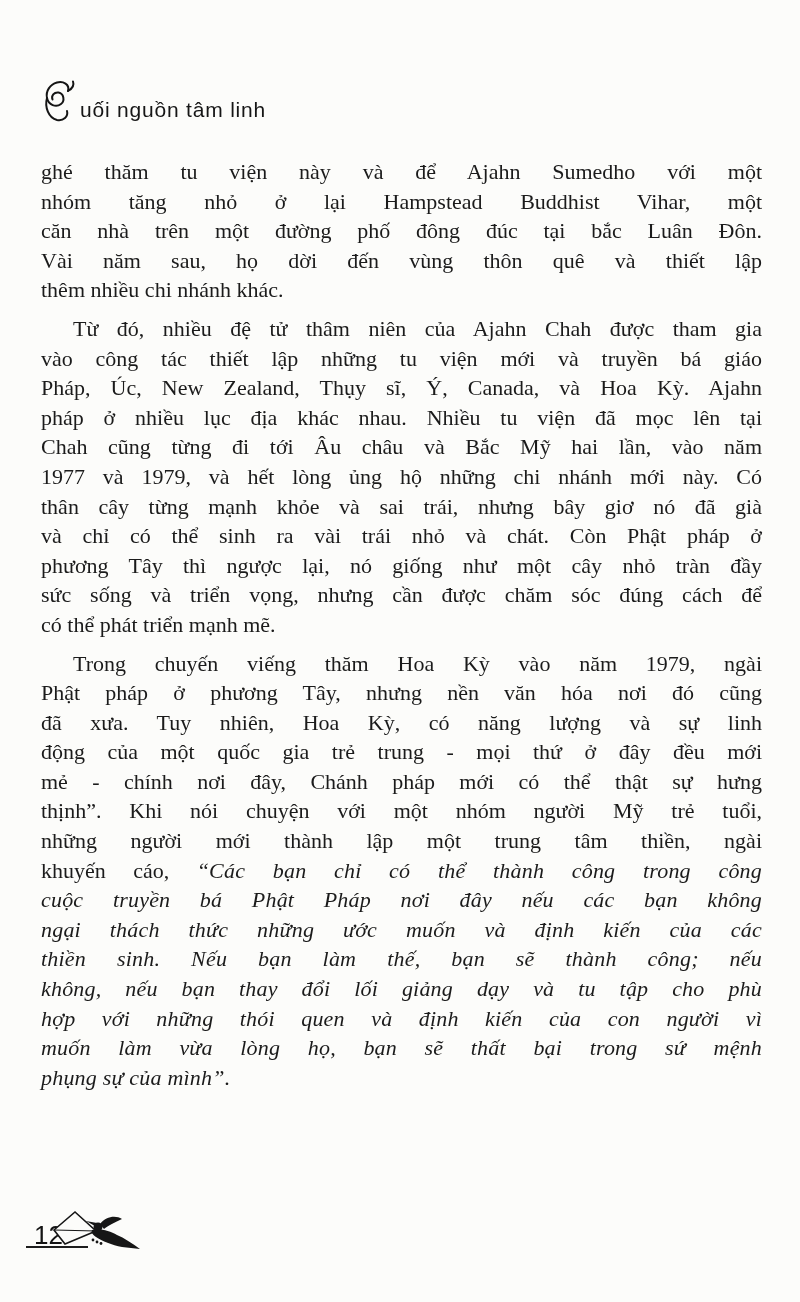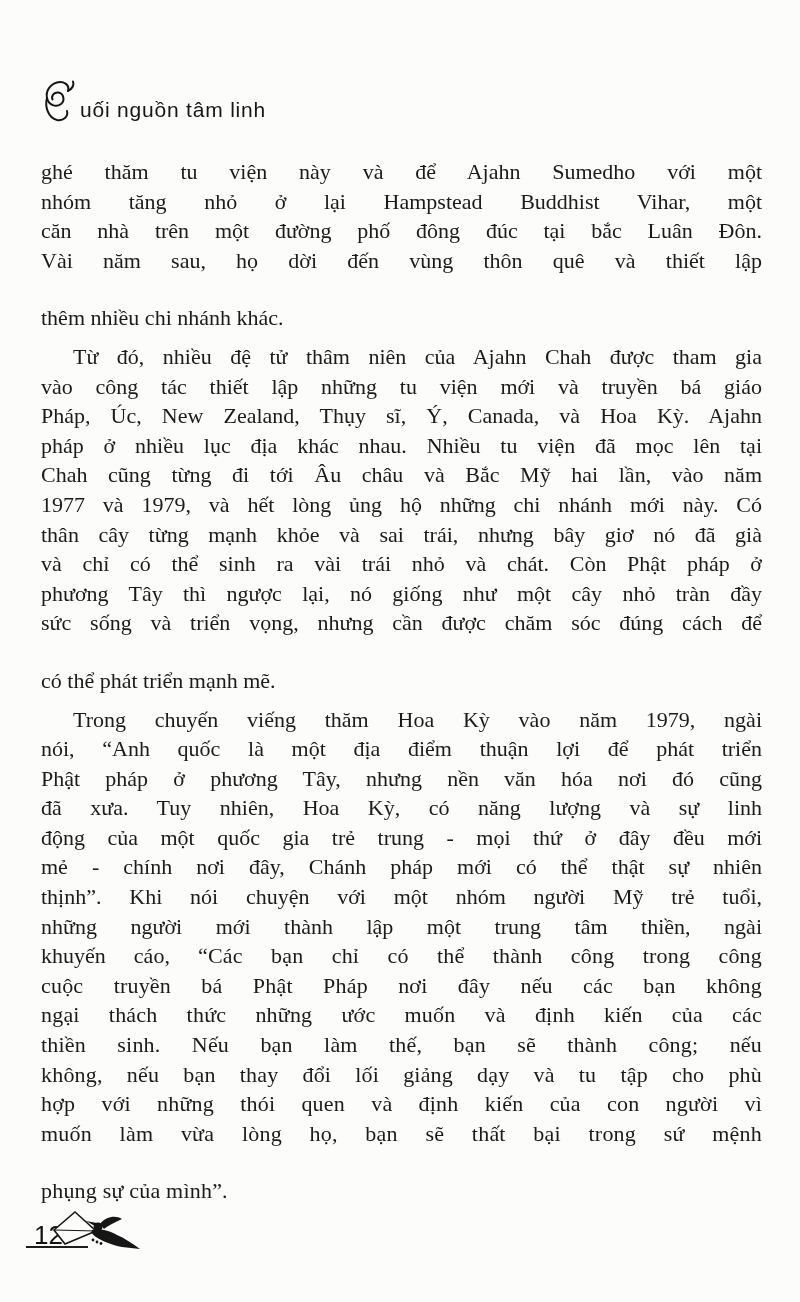--- a/index.html
+++ b/index.html
@@ -27,23 +27,23 @@
   .text-block{
     position:absolute;left:41px;top:157px;width:721px;
     font-size:22px;
   }
   .para + .para{margin-top:9px;}
   .line{
     line-height:29.6px;height:29.6px;
     text-align:justify;text-align-last:justify;
     white-space:nowrap;
   }
-  .line.endline{text-align-last:left;margin-top:28px;}
+  .line.endline{text-align-last:left;}
   .line.indent{text-indent:32px;}
-  .it{letter-spacing:0.2px;}
+  .it{font-style:italic;letter-spacing:0.2px;}
   
   .page-number{
     position:absolute;left:34px;top:1220px;
     font-family:"Liberation Sans","DejaVu Sans",sans-serif;
     font-size:26px;color:#141414;
   }
   .footer-rule{
     position:absolute;left:26px;top:1246px;
     width:62px;height:2px;background:#1d1d1d;
   }
@@ -79,25 +79,24 @@
         <div class="line"><span>Chah cũng từng đi tới Âu châu và Bắc Mỹ hai lần, vào năm</span></div>
         <div class="line"><span>1977 và 1979, và hết lòng ủng hộ những chi nhánh mới này. Có</span></div>
         <div class="line"><span>thân cây từng mạnh khỏe và sai trái, nhưng bây giơ nó đã già</span></div>
         <div class="line"><span>và chỉ có thể sinh ra vài trái nhỏ và chát. Còn Phật pháp ở</span></div>
         <div class="line"><span>phương Tây thì ngược lại, nó giống như một cây nhỏ tràn đầy</span></div>
         <div class="line"><span>sức sống và triển vọng, nhưng cần được chăm sóc đúng cách để</span></div>
         <div class="line endline"><span>có thể phát triển mạnh mẽ.</span></div>
       </div>
       <div class="para">
         <div class="line indent"><span>Trong chuyến viếng thăm Hoa Kỳ vào năm 1979, ngài</span></div>
-        <div class="line"><span>nói, “Anh quốc là một địa điểm thuận lợi để phát triển</span></div>
         <div class="line"><span>Phật pháp ở phương Tây, nhưng nền văn hóa nơi đó cũng</span></div>
         <div class="line"><span>đã xưa. Tuy nhiên, Hoa Kỳ, có năng lượng và sự linh</span></div>
         <div class="line"><span>động của một quốc gia trẻ trung - mọi thứ ở đây đều mới</span></div>
-        <div class="line"><span>mẻ - chính nơi đây, Chánh pháp mới có thể thật sự nhiên</span></div>
+        <div class="line"><span>mẻ - chính nơi đây, Chánh pháp mới có thể thật sự hưng</span></div>
         <div class="line"><span>thịnh”. Khi nói chuyện với một nhóm người Mỹ trẻ tuổi,</span></div>
         <div class="line"><span>những người mới thành lập một trung tâm thiền, ngài</span></div>
         <div class="line"><span>khuyến cáo, </span><span class="it">“Các bạn chỉ có thể thành công trong công</span></div>
         <div class="line"><span class="it">cuộc truyền bá Phật Pháp nơi đây nếu các bạn không</span></div>
         <div class="line"><span class="it">ngại thách thức những ước muốn và định kiến của các</span></div>
         <div class="line"><span class="it">thiền sinh. Nếu bạn làm thế, bạn sẽ thành công; nếu</span></div>
         <div class="line"><span class="it">không, nếu bạn thay đổi lối giảng dạy và tu tập cho phù</span></div>
         <div class="line"><span class="it">hợp với những thói quen và định kiến của con người vì</span></div>
         <div class="line"><span class="it">muốn làm vừa lòng họ, bạn sẽ thất bại trong sứ mệnh</span></div>
         <div class="line endline"><span class="it">phụng sự của mình”.</span></div>

